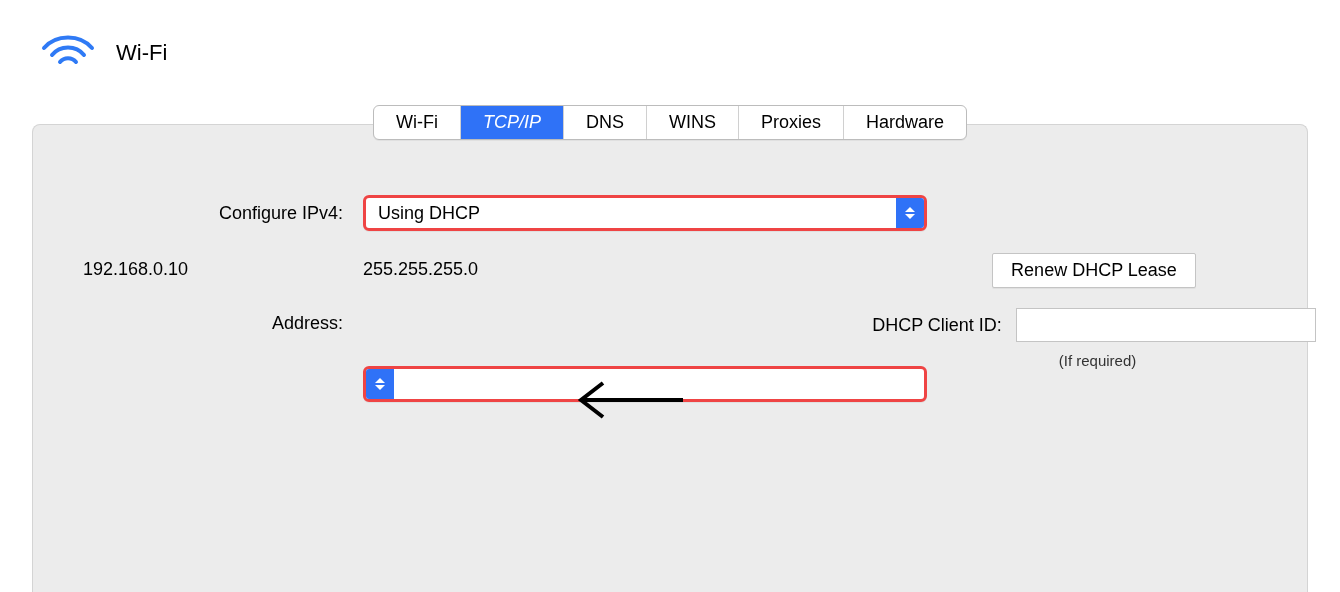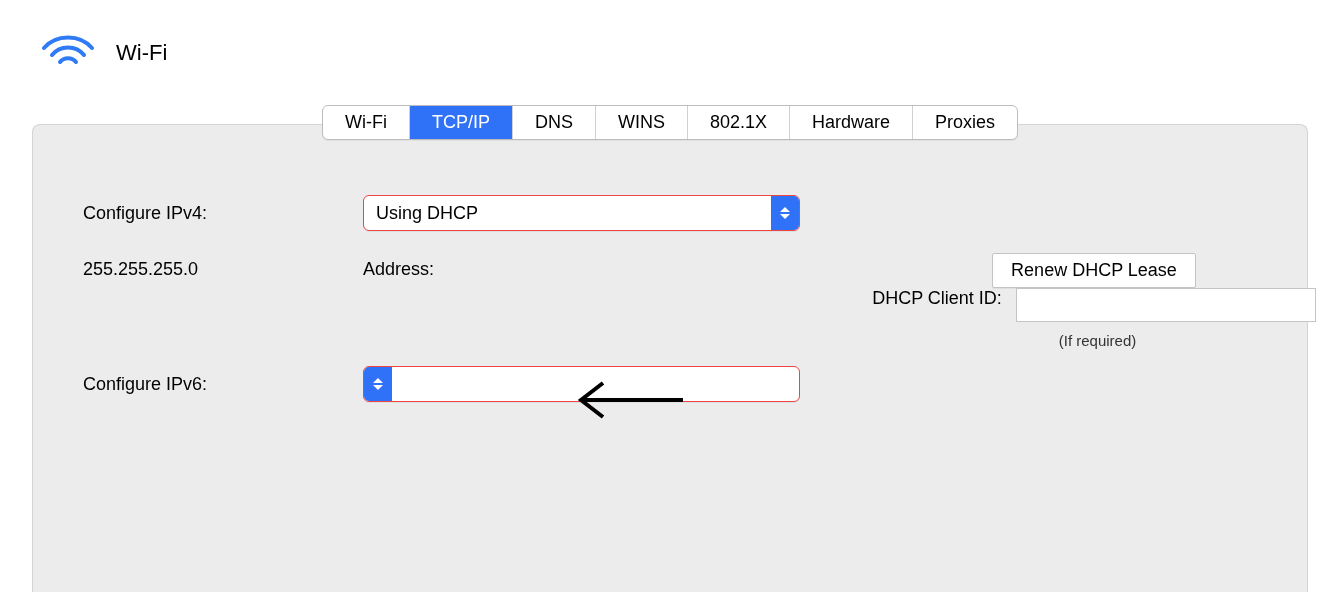--- a/index.html
+++ b/index.html
@@ -52,20 +52,21 @@
       font-size: 18px;
       border-right: 1px solid #d0d0d0;
       cursor: default;
     }
     .tab:last-child {
       border-right: none;
     }
     .tab.selected {
       background: #2f72f7;
       color: #fff;
+      font-style: italic;
     }
     .panel {
       position: absolute;
       top: 124px;
       left: 32px;
       right: 32px;
       bottom: 0;
       border: 1px solid #d4d4d4;
       border-top-left-radius: 8px;
       border-top-right-radius: 8px;
@@ -77,34 +78,35 @@
       position: relative;
     }
     .form-grid {
       display: grid;
       grid-template-columns: 260px 1fr;
       column-gap: 20px;
       row-gap: 28px;
       align-items: center;
     }
     .label-cell {
+      text-align: right;
       font-size: 18px;
     }
     .value-cell {
       font-size: 18px;
       display: flex;
       align-items: center;
     }
     .select-widget {
       display: flex;
       align-items: center;
       background: #fff;
-      border: 1px solid #ef4444;
+      border: 3px solid #ef4444;
       border-radius: 6px;
-      width: 437px;
+      width: 564px;
       height: 36px;
       overflow: hidden;
       box-shadow: 0 1px 0 rgba(0,0,0,0.05);
     }
     .select-widget .select-text {
       flex: 1;
       padding: 0 12px;
       font-size: 18px;
     }
     .select-caret {
@@ -143,20 +145,22 @@
       border: 1px solid #c4c4c4;
       border-radius: 2px;
       padding: 6px 18px;
       font-size: 18px;
       box-shadow: 0 1px 0 rgba(0,0,0,0.05);
       cursor: default;
       font-family: inherit;
     }
     .dhcp-client-row {
       display: flex;
+      align-items: center;
+      margin-top: 20px;
       gap: 14px;
     }
     .dhcp-client-row .dlabel {
       font-size: 18px;
       white-space: nowrap;
     }
     .dhcp-client-input {
       width: 300px;
       height: 34px;
       border: 1px solid #c4c4c4;
@@ -194,51 +198,50 @@
   </span>
   <span class="header-title">Wi-Fi</span>
 </div>
 
 <div class="tabs-wrapper">
   <div class="tabs">
     <div class="tab">Wi-Fi</div>
     <div class="tab selected">TCP/IP</div>
     <div class="tab">DNS</div>
     <div class="tab">WINS</div>
-    <div class="tab">802.1X</div>
+    <div class="tab">Proxies</div>
     <div class="tab">Hardware</div>
-    <div class="tab">Proxies</div>
   </div>
 </div>
 
 <div class="panel">
   <div class="panel-content">
 
     <div class="form-grid">
 
       <div class="label-cell">Configure IPv4:</div>
       <div class="value-cell">
         <div class="select-widget">
           <span class="select-text">Using DHCP</span>
           <span class="select-caret">
             <span class="caret-up"></span>
             <span class="caret-down"></span>
           </span>
         </div>
       </div>
 
+      <div class="value-cell">192.168.0.10</div>
 
       <div class="value-cell">255.255.255.0</div>
 
       <div class="label-cell">Address:</div>
 
       <div class="label-cell spacer-row"></div>
       <div class="value-cell spacer-row"></div>
 
-      <div class="label-cell">Configure IPv6:</div>
       <div class="value-cell">
         <div class="select-widget">
           <span class="select-caret">
             <span class="caret-up"></span>
             <span class="caret-down"></span>
           </span>
         </div>
       </div>
 
     </div>

